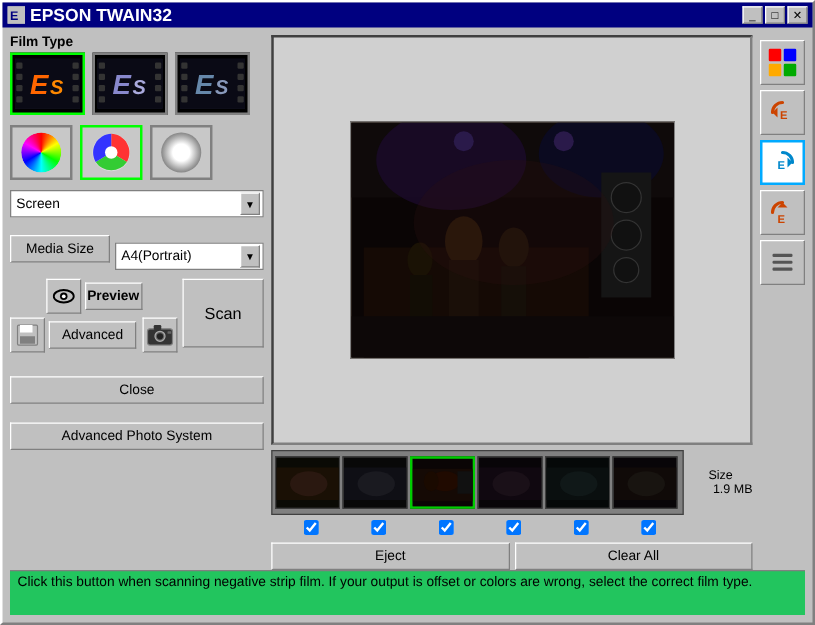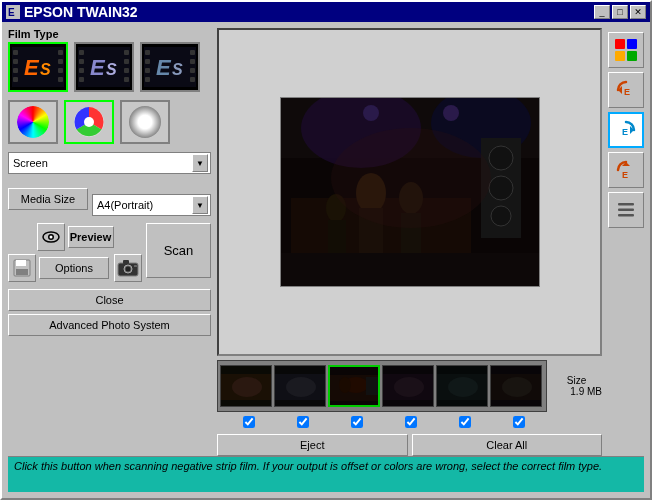--- a/index.html
+++ b/index.html
@@ -247,20 +247,21 @@
       cursor: pointer;
     }
     .bottom-buttons {
       display: flex;
       flex-direction: column;
       gap: 3px;
     }
     .btn-row {
       display: flex;
       gap: 20px;
+      margin-top: 12px;
     }
     .center-panel {
       flex: 1;
       display: flex;
       flex-direction: column;
       gap: 4px;
     }
     .preview-area {
       background: #d0d0d0;
       border: 2px solid #808080;
@@ -338,27 +339,26 @@
       justify-content: center;
       cursor: pointer;
       font-size: 16px;
       font-weight: bold;
     }
     .right-btn.active {
       background: #ffffff;
       border: 2px solid #00aaff;
     }
     .status-bar {
-      background: #14b8a6;
+      background: #22c55e;
       border-top: 1px solid #808080;
       padding: 3px 6px;
       font-size: 11px;
       color: #000000;
       min-height: 36px;
-      font-style: italic;
     }
   </style>
 </head>
 <body>
 
 <div class="window">
 
   <div class="titlebar">
     <div class="titlebar-left">
       <div class="titlebar-icon">
@@ -495,21 +495,21 @@
               <div class="win-btn" style="width:46px;font-weight:bold;">Preview</div>
             </div>
             <div style="display:flex; gap:3px; align-items:center;">
               <div class="icon-btn">
                 <svg width="18" height="18" viewBox="0 0 18 18">
                   <rect x="1" y="1" width="16" height="16" rx="1" fill="#c0c0c0" stroke="#808080"></rect>
                   <rect x="3" y="1" width="10" height="6" fill="#ffffff"></rect>
                   <rect x="3" y="10" width="12" height="6" fill="#808080"></rect>
                 </svg>
               </div>
-              <div class="win-btn" style="width:70px;">Options</div>
+              <div class="win-btn" style="width:70px;">Advanced</div>
               <div class="icon-btn" style="margin-left:2px;">
                 <svg width="22" height="18" viewBox="0 0 22 18">
                   <rect x="1" y="4" width="20" height="13" rx="2" fill="#333" stroke="#808080"></rect>
                   <circle cx="11" cy="10" r="4" fill="#666" stroke="#aaa"></circle>
                   <circle cx="11" cy="10" r="2.5" fill="#222"></circle>
                   <rect x="6" y="1" width="6" height="4" rx="1" fill="#333"></rect>
                   <rect x="17" y="6" width="3" height="2" rx="0.5" fill="#666"></rect>
                 </svg>
               </div>
             </div>

